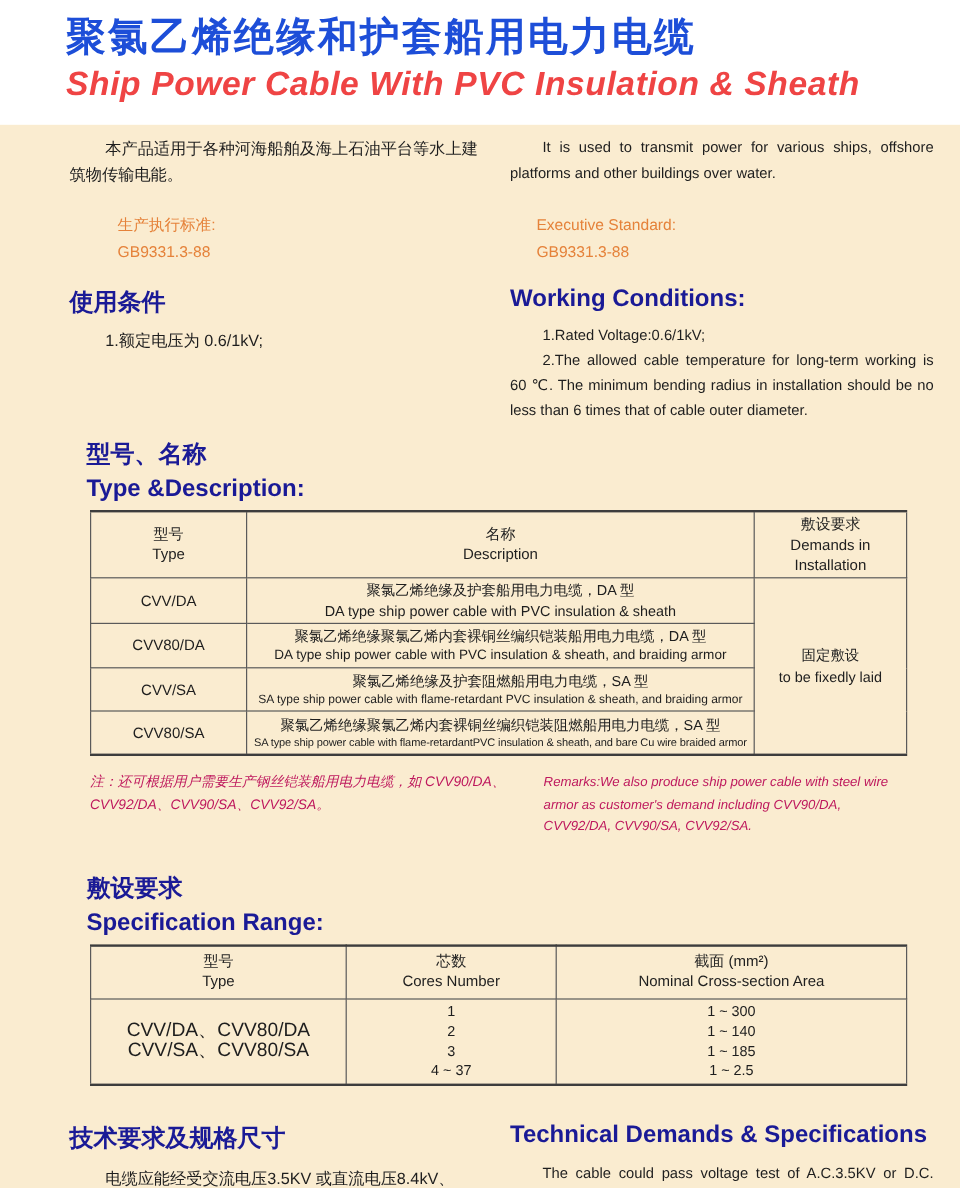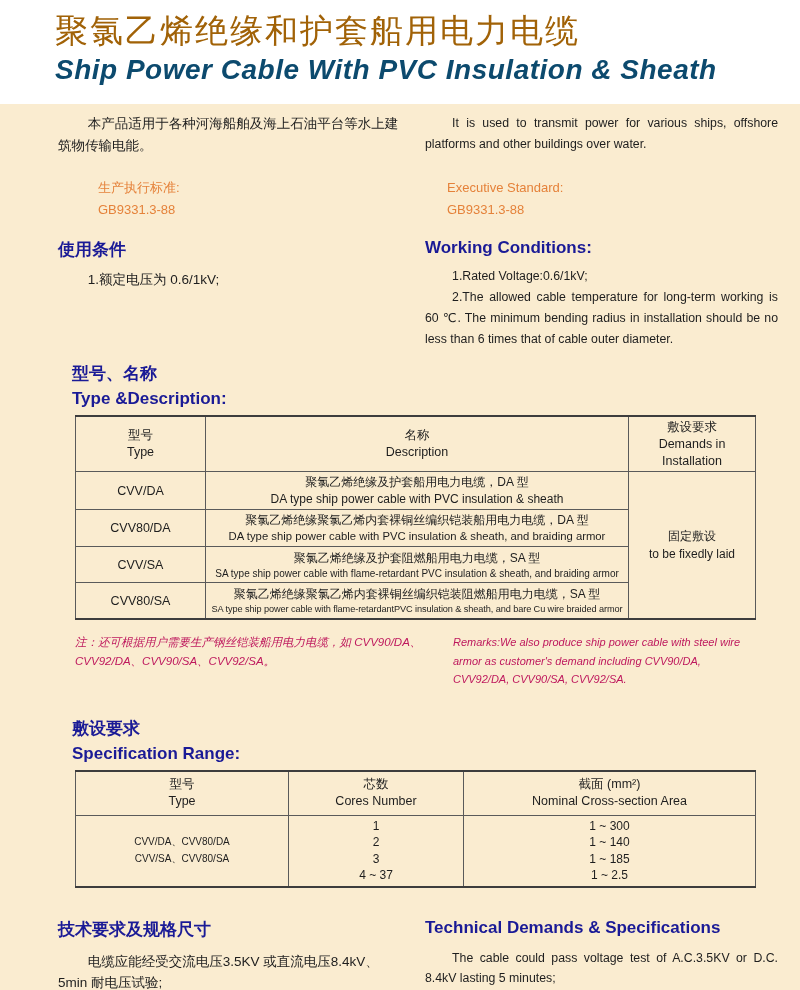--- a/index.html
+++ b/index.html
@@ -4,36 +4,36 @@
 <style>
   * { box-sizing: border-box; }
   html,body { margin:0; padding:0; background:#ffffff; }
   #page {
     width:800px; height:990px; overflow:hidden; position:relative;
     background:#faecd0; color:#1e1e1e;
     font-family:"Liberation Sans","DejaVu Sans",sans-serif;
   }
   
   .hdr { background:#ffffff; height:104px; padding:13px 0 0 55px; }
-  .title-cn { font-size:33px; font-weight:normal; color:#a16207; letter-spacing:2px; line-height:1.1; }
-  .title-en { font-size:28px; font-weight:bold; font-style:italic; color:#0c4a6e; letter-spacing:.5px; margin-top:5px; }
+  .title-cn { font-size:33px; font-weight:bold; color:#1d4ed8; letter-spacing:2px; line-height:1.1; }
+  .title-en { font-size:28px; font-weight:bold; font-style:italic; color:#ef4444; letter-spacing:.5px; margin-top:5px; }
   
   .cols { display:flex; }
   .col-l { width:400px; padding-left:58px; }
   .col-r { flex:1; padding-left:25px; padding-right:22px; }
   p { margin:0; }
   .p-cn { font-size:13.5px; line-height:1.62; }
   .p-en { font-size:12.3px; line-height:1.7; text-align:justify; }
   .indent { text-indent:2.2em; }
   
   .standards { margin-top:20px; }
   .std { color:#e5823a; font-size:13px; line-height:1.75; padding-left:40px; }
   .std-en { padding-left:22px; }
   
-  .h-blue { color:#1a1a96; font-weight:bold; font-size:17px; margin:0; }
+  .h-blue { color:#1a1a96; font-weight:bold; font-size:20px; margin:0; }
   .conditions { margin-top:16px; }
   .cond-items { margin-top:8px; }
   
   .sec-title { margin:12px 0 0 72px; }
   .sec-title .h-blue + .h-blue { margin-top:4px; }
   
   table { border-collapse:collapse; table-layout:fixed; width:680px; margin:6px 0 0 75px;
           border-top:2px solid #3d3d3d; border-bottom:2px solid #3d3d3d; }
   th,td { border:1px solid #5a5a5a; text-align:center; vertical-align:middle; padding:2px 3px;
           font-weight:normal; }
@@ -49,21 +49,21 @@
   .demand-cell div { font-size:12px; line-height:1.5; }
   
   .notes { display:flex; margin:13px 0 0 75px; width:680px; color:#be185d;font-style:italic; }
   .note-cn { width:358px; font-size:11.5px; line-height:1.65; }
   .note-en { flex:1; padding-left:20px; font-size:11px; line-height:1.7; }
   
   .t2 col.c1 { width:213px; } .t2 col.c2 { width:175px; } .t2 col.c3 { width:292px; }
   .t2 th { height:44px; font-size:12.5px; line-height:1.35; }
   .t2 td { height:68px; }
   .t2 .ln { font-size:12px; line-height:16.5px; }
-  .t2 .type-lines .ln { font-size:10px; }
+  .t2 .type-lines .ln { font-size:16px; }
   
   .tech { margin-top:30px; }
   .tech-body { margin-top:10px; }
 </style>
 </head>
 <body>
 
 <div id="page">
 
   <div class="hdr">

